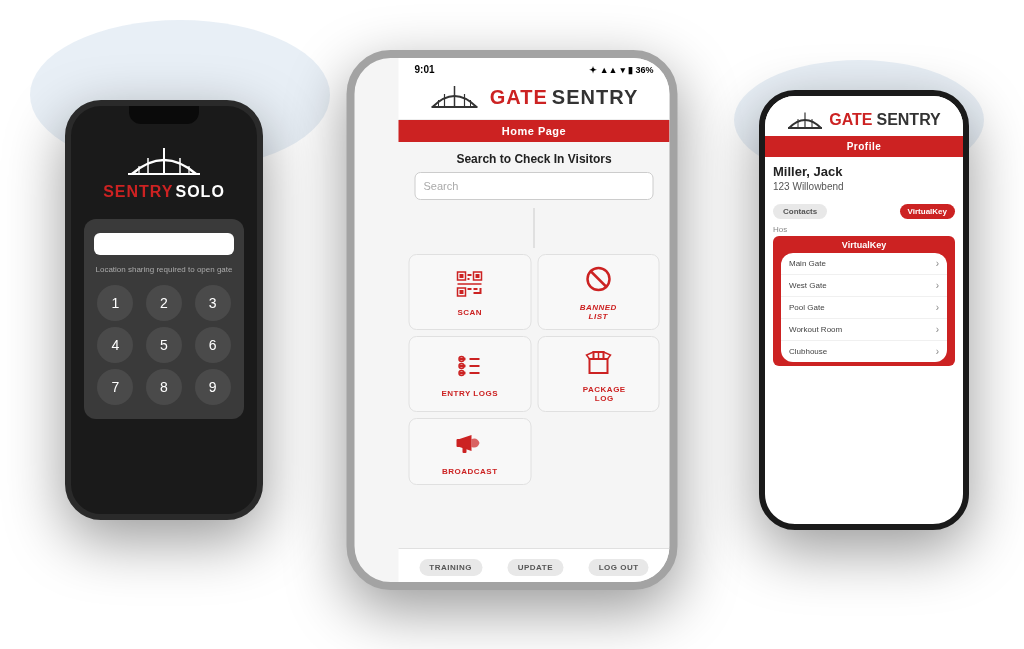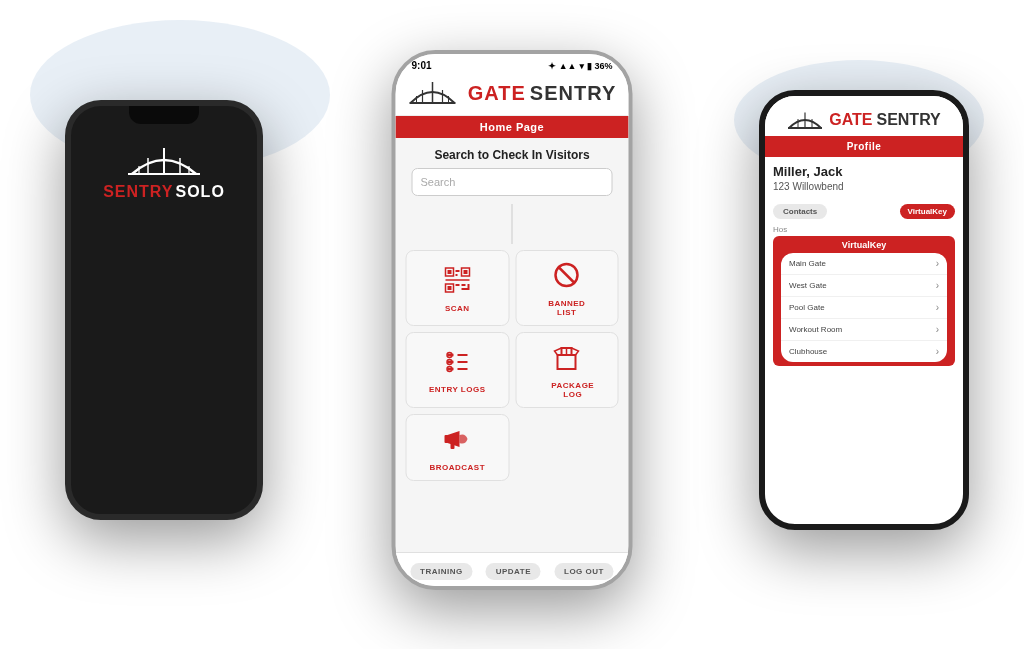--- a/index.html
+++ b/index.html
@@ -129,32 +129,33 @@
       align-items: center;
       justify-content: center;
       color: white;
       font-size: 14px;
       font-weight: 500;
       margin: 0 auto;
     }
 
     
     .phone-center {
-      width: 241px;
+      width: 331px;
       height: 540px;
       background: #f5f5f5;
       left: 50%;
       transform: translateX(-50%);
       top: 50px;
       border-radius: 44px;
-      border: 4px solid #a3a3a3;
+      border: 8px solid #a3a3a3;
       z-index: 2;
       display: flex;
       flex-direction: column;
       overflow: hidden;
+      padding-left: 44px;
     }
 
     .center-status-bar {
       background: white;
       display: flex;
       justify-content: space-between;
       align-items: center;
       padding: 6px 16px 0;
       font-size: 10px;
       font-weight: 600;
@@ -491,20 +492,36 @@
         <line x1="65" y1="22" x2="65" y2="30" stroke="white" stroke-width="1.2"></line>
 
         <line x1="4" y1="30" x2="76" y2="30" stroke="white" stroke-width="2"></line>
       </svg>
       <div class="sentry-solo-text">
         <span class="sentry">SENTRY</span>
         <span class="solo">SOLO</span>
       </div>
     </div>
 
+    <div class="keypad-area">
+      <div class="keypad-input"></div>
+      <div class="location-text">Location sharing required
+to open gate</div>
+      <div class="keypad-grid">
+        <div class="key-btn">1</div>
+        <div class="key-btn">2</div>
+        <div class="key-btn">3</div>
+        <div class="key-btn">4</div>
+        <div class="key-btn">5</div>
+        <div class="key-btn">6</div>
+        <div class="key-btn">7</div>
+        <div class="key-btn">8</div>
+        <div class="key-btn">9</div>
+      </div>
+    </div>
   </div>
 
   <div class="phone phone-center">
 
     <div class="center-status-bar">
       <span>9:01</span>
       <div class="center-status-icons">
         <span>✦</span>
         <span>▲▲</span>
         <span>▾</span>
@@ -564,21 +581,21 @@
       </div>
 
 
       <div class="app-tile">
         <div class="app-icon">
           <svg width="28" height="28" viewBox="0 0 28 28">
             <circle cx="14" cy="14" r="11" fill="none" stroke="#cc2222" stroke-width="2.5"></circle>
             <line x1="5.5" y1="5.5" x2="22.5" y2="22.5" stroke="#cc2222" stroke-width="2.5"></line>
           </svg>
         </div>
-        <span class="app-label" style="text-align:center;">BANNED<br>LIST</span>
+        <span class="app-label" style="text-align:center;font-style:italic;">BANNED<br>LIST</span>
       </div>
 
       <div class="app-tile">
         <div class="app-icon">
           <svg width="28" height="26" viewBox="0 0 28 26">
             <line x1="4" y1="6" x2="10" y2="6" stroke="#cc2222" stroke-width="2.5"></line>
             <line x1="14" y1="6" x2="24" y2="6" stroke="#cc2222" stroke-width="2"></line>
             <circle cx="6" cy="6" r="2.5" fill="none" stroke="#cc2222" stroke-width="1.5"></circle>
             <line x1="4" y1="13" x2="10" y2="13" stroke="#cc2222" stroke-width="2.5"></line>
             <line x1="14" y1="13" x2="24" y2="13" stroke="#cc2222" stroke-width="2"></line>

